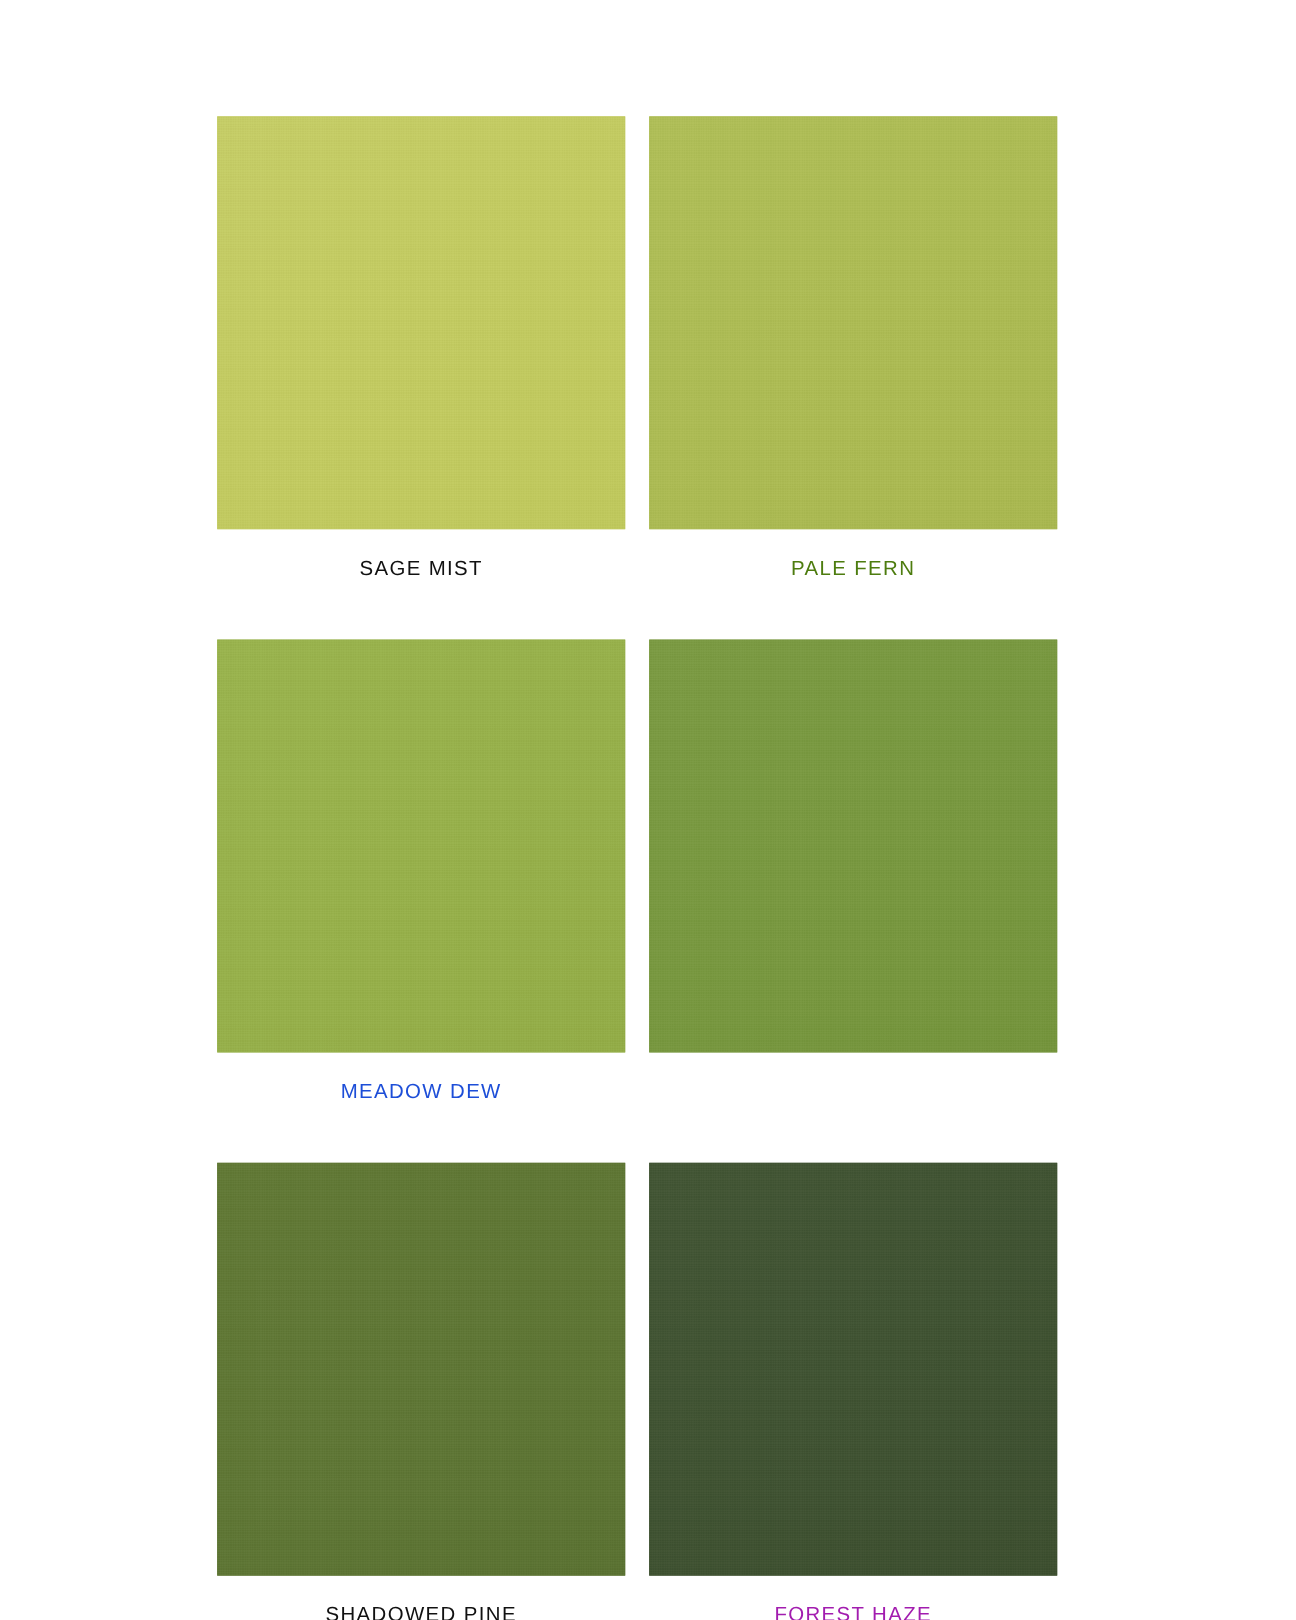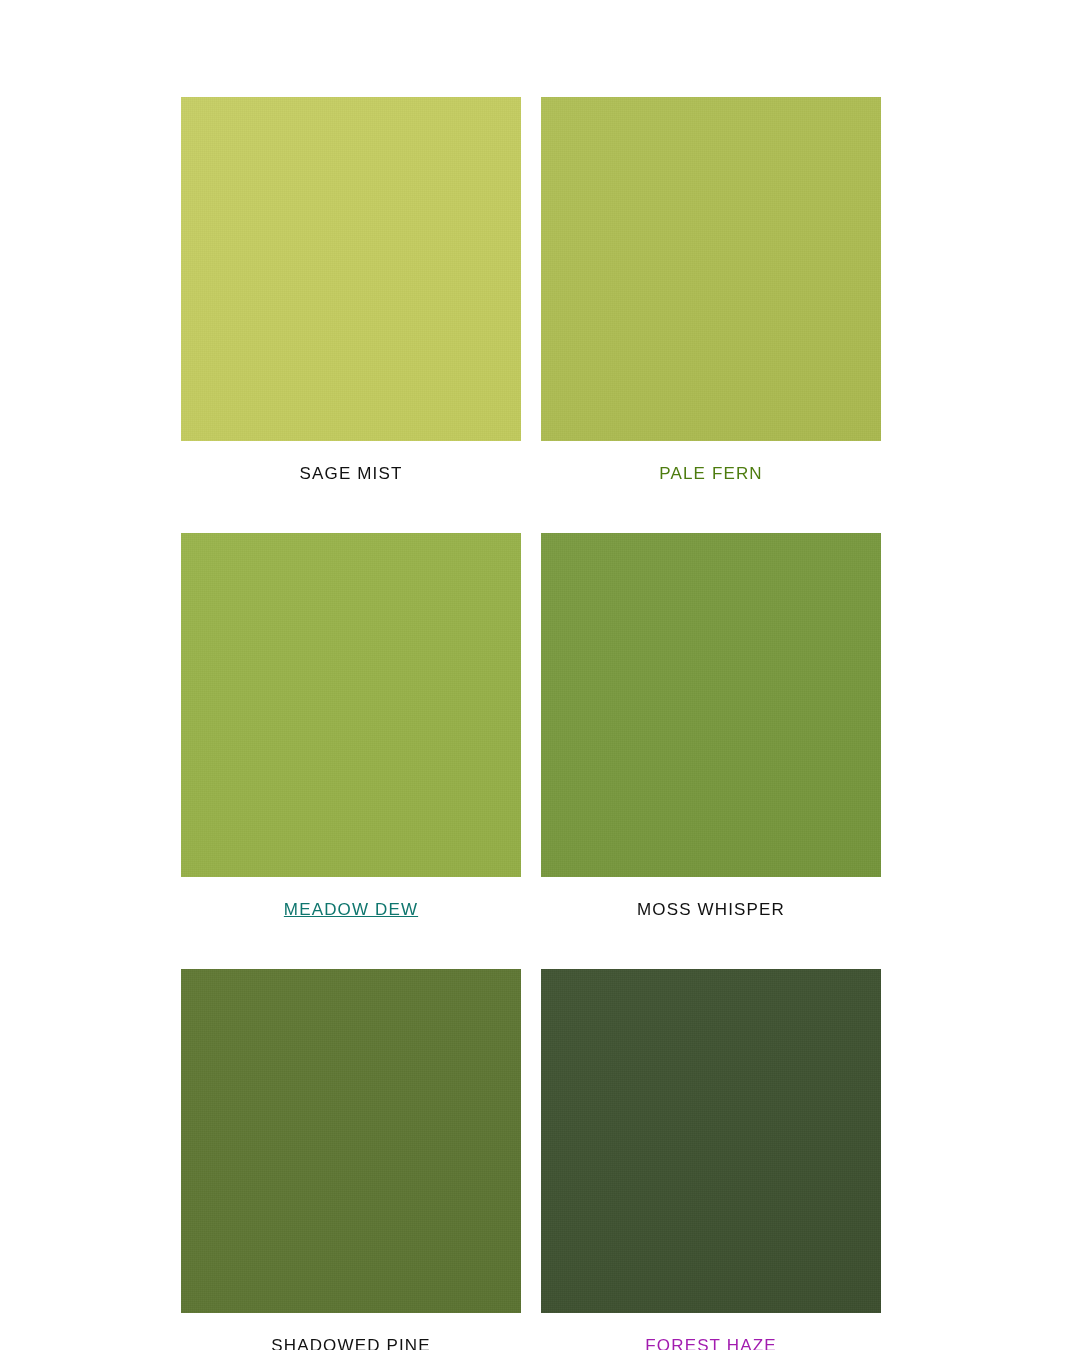--- a/index.html
+++ b/index.html
@@ -102,26 +102,25 @@
       <span class="swatch-label" style="color: rgb(17, 17, 17);">SAGE MIST</span>
     </div>
 
     <div class="swatch-cell">
       <div class="swatch-chip" style="background-color: rgb(173, 188, 83); background-image: linear-gradient(145deg, rgb(176, 191, 87) 0%, rgb(173, 188, 83) 50%, rgb(169, 184, 79) 100%);"></div>
       <span class="swatch-label" style="color: #4d7c0f;">PALE FERN</span>
     </div>
 
     <div class="swatch-cell">
       <div class="swatch-chip" style="background-color: rgb(151, 177, 74); background-image: linear-gradient(145deg, rgb(154, 180, 77) 0%, rgb(151, 177, 74) 50%, rgb(147, 173, 70) 100%);"></div>
-      <span class="swatch-label" style="color: #0f766e; text-decoration: underline;">MEADOW DEW</span>
+      <span class="swatch-label" style="color: #1d4ed8;">MEADOW DEW</span>
     </div>
 
     <div class="swatch-cell">
       <div class="swatch-chip" style="background-color: rgb(120, 152, 63); background-image: linear-gradient(145deg, rgb(123, 155, 66) 0%, rgb(120, 152, 63) 50%, rgb(116, 148, 59) 100%);"></div>
-      <span class="swatch-label" style="color: rgb(17, 17, 17);">MOSS WHISPER</span>
     </div>
 
     <div class="swatch-cell">
       <div class="swatch-chip" style="background-color: rgb(94, 118, 52); background-image: linear-gradient(145deg, rgb(97, 121, 53) 0%, rgb(94, 118, 52) 50%, rgb(90, 114, 49) 100%);"></div>
       <span class="swatch-label" style="color: rgb(17, 17, 17);">SHADOWED PINE</span>
     </div>
 
     <div class="swatch-cell">
       <div class="swatch-chip" style="background-color: rgb(63, 82, 49); background-image: linear-gradient(145deg, rgb(66, 85, 52) 0%, rgb(63, 82, 49) 50%, rgb(60, 78, 46) 100%);"></div>
       <span class="swatch-label" style="color: #a21caf;">FOREST HAZE</span>

